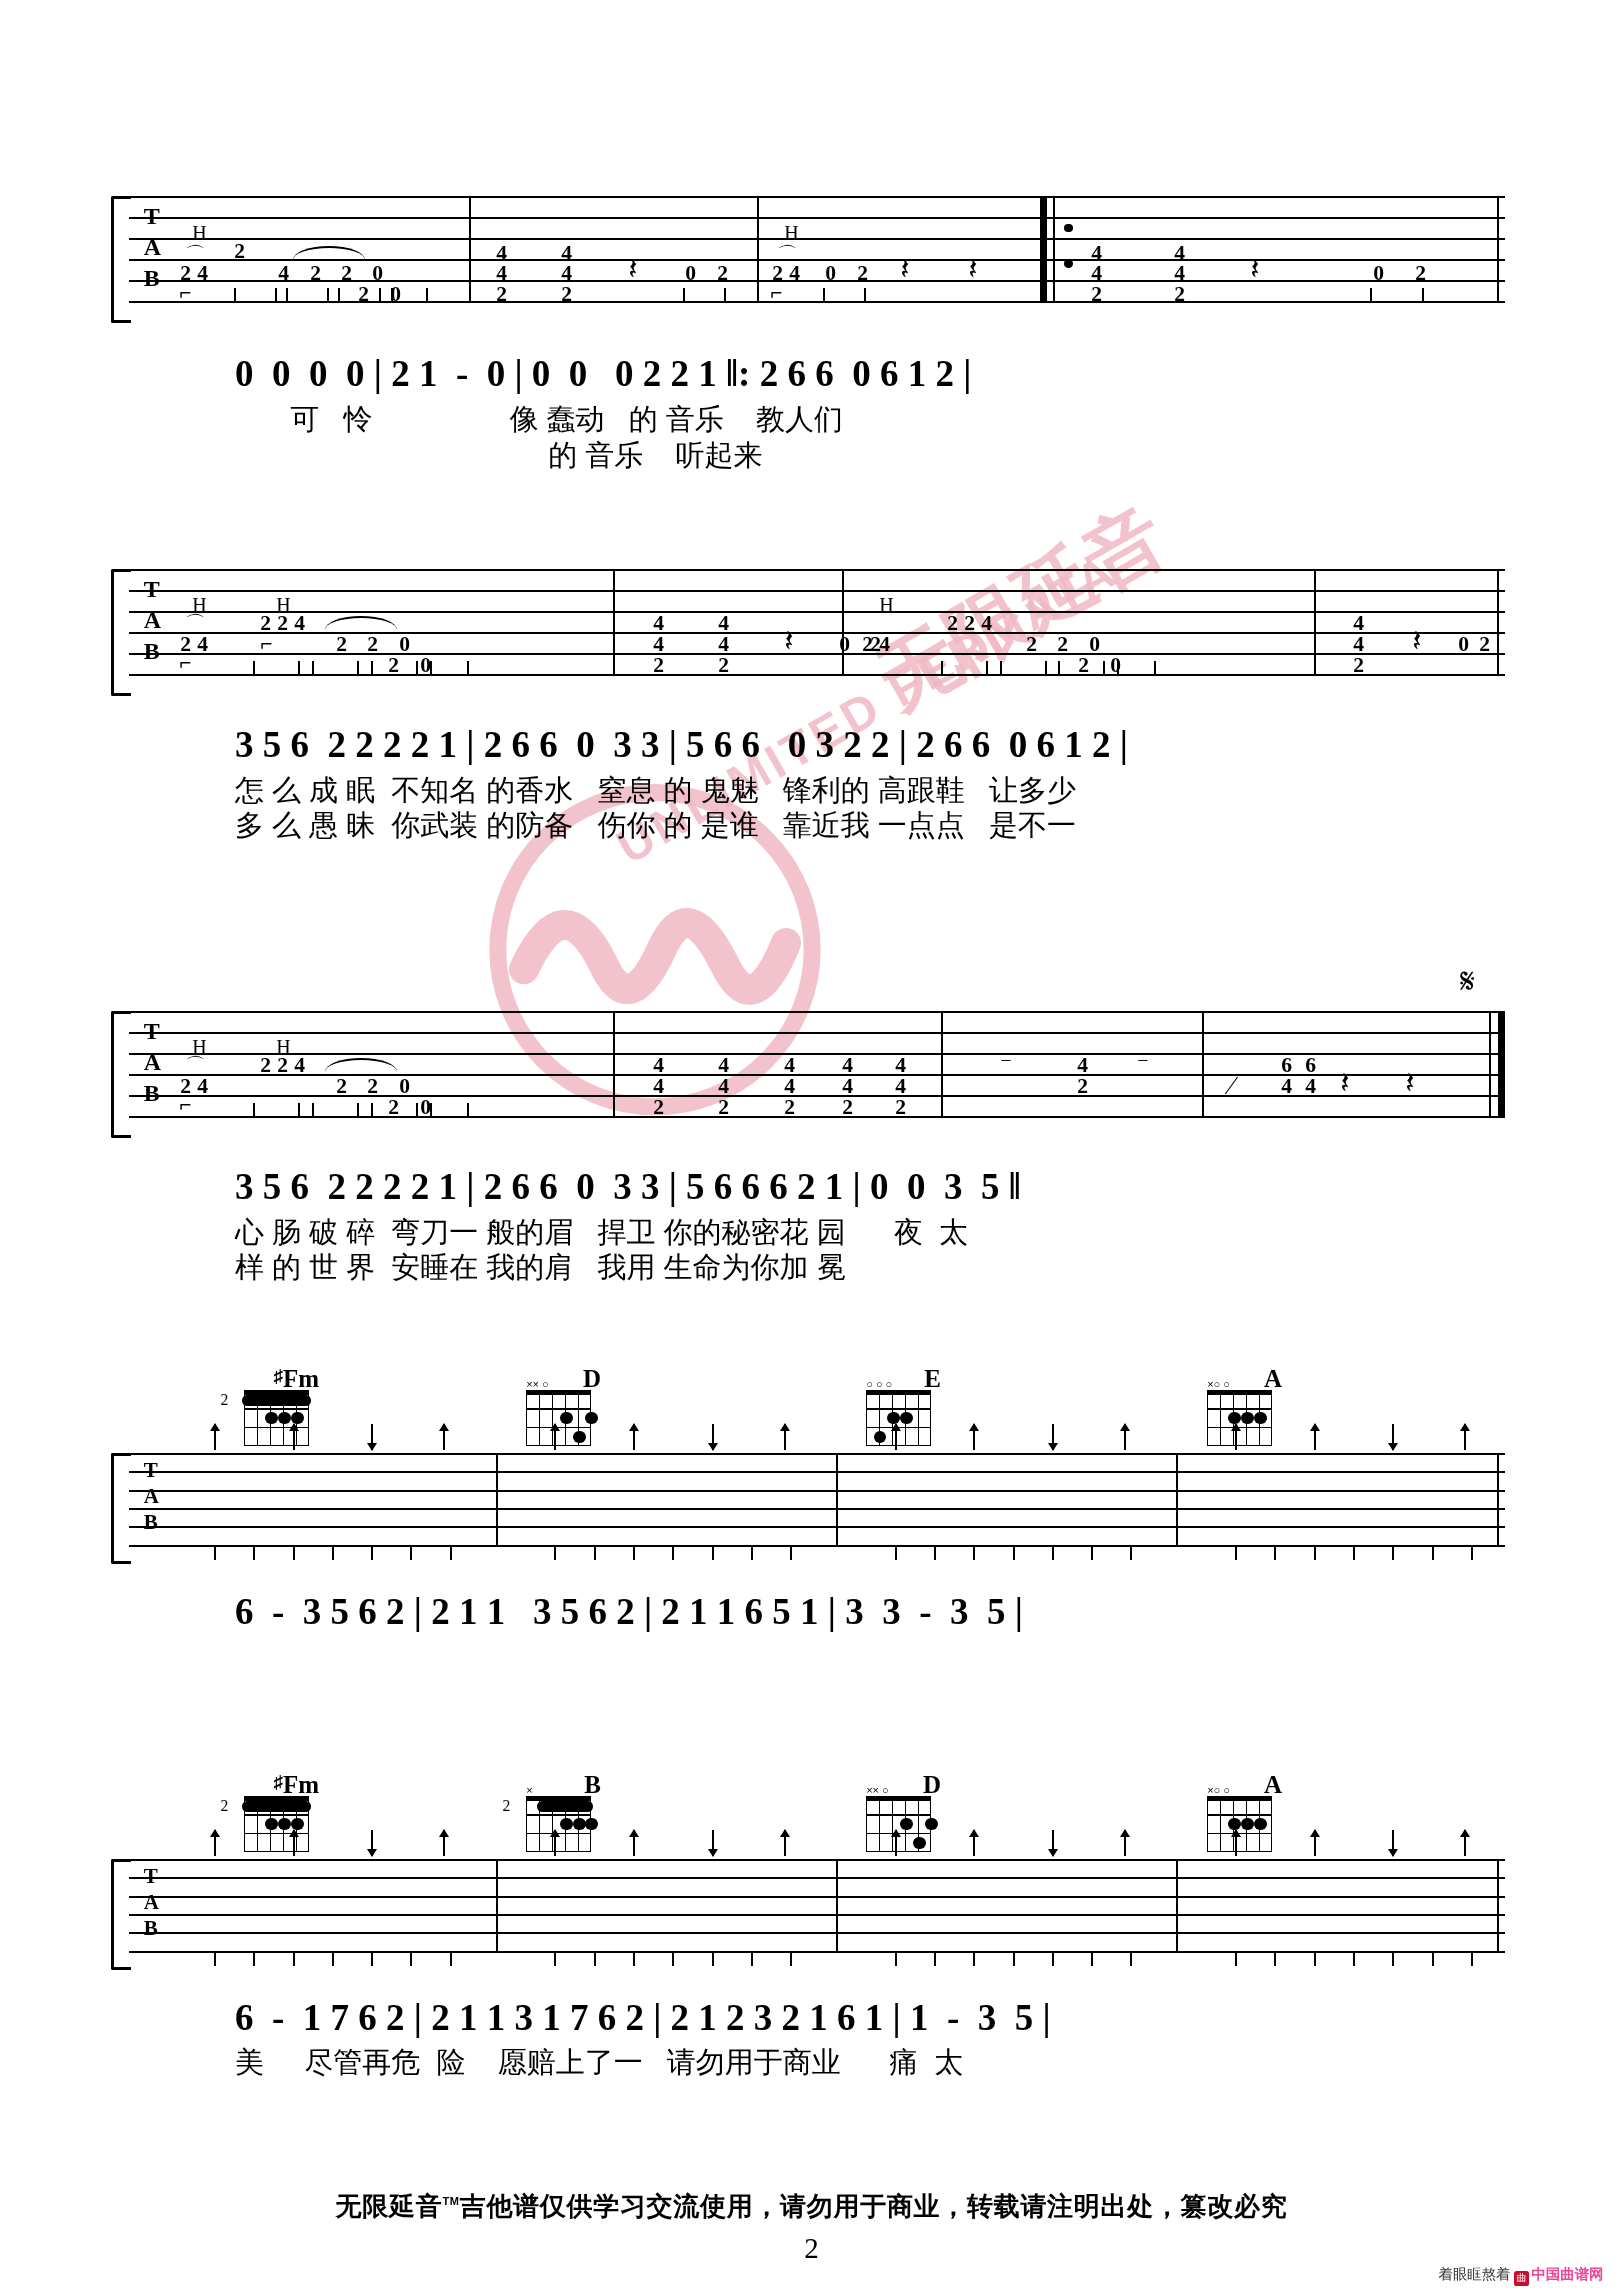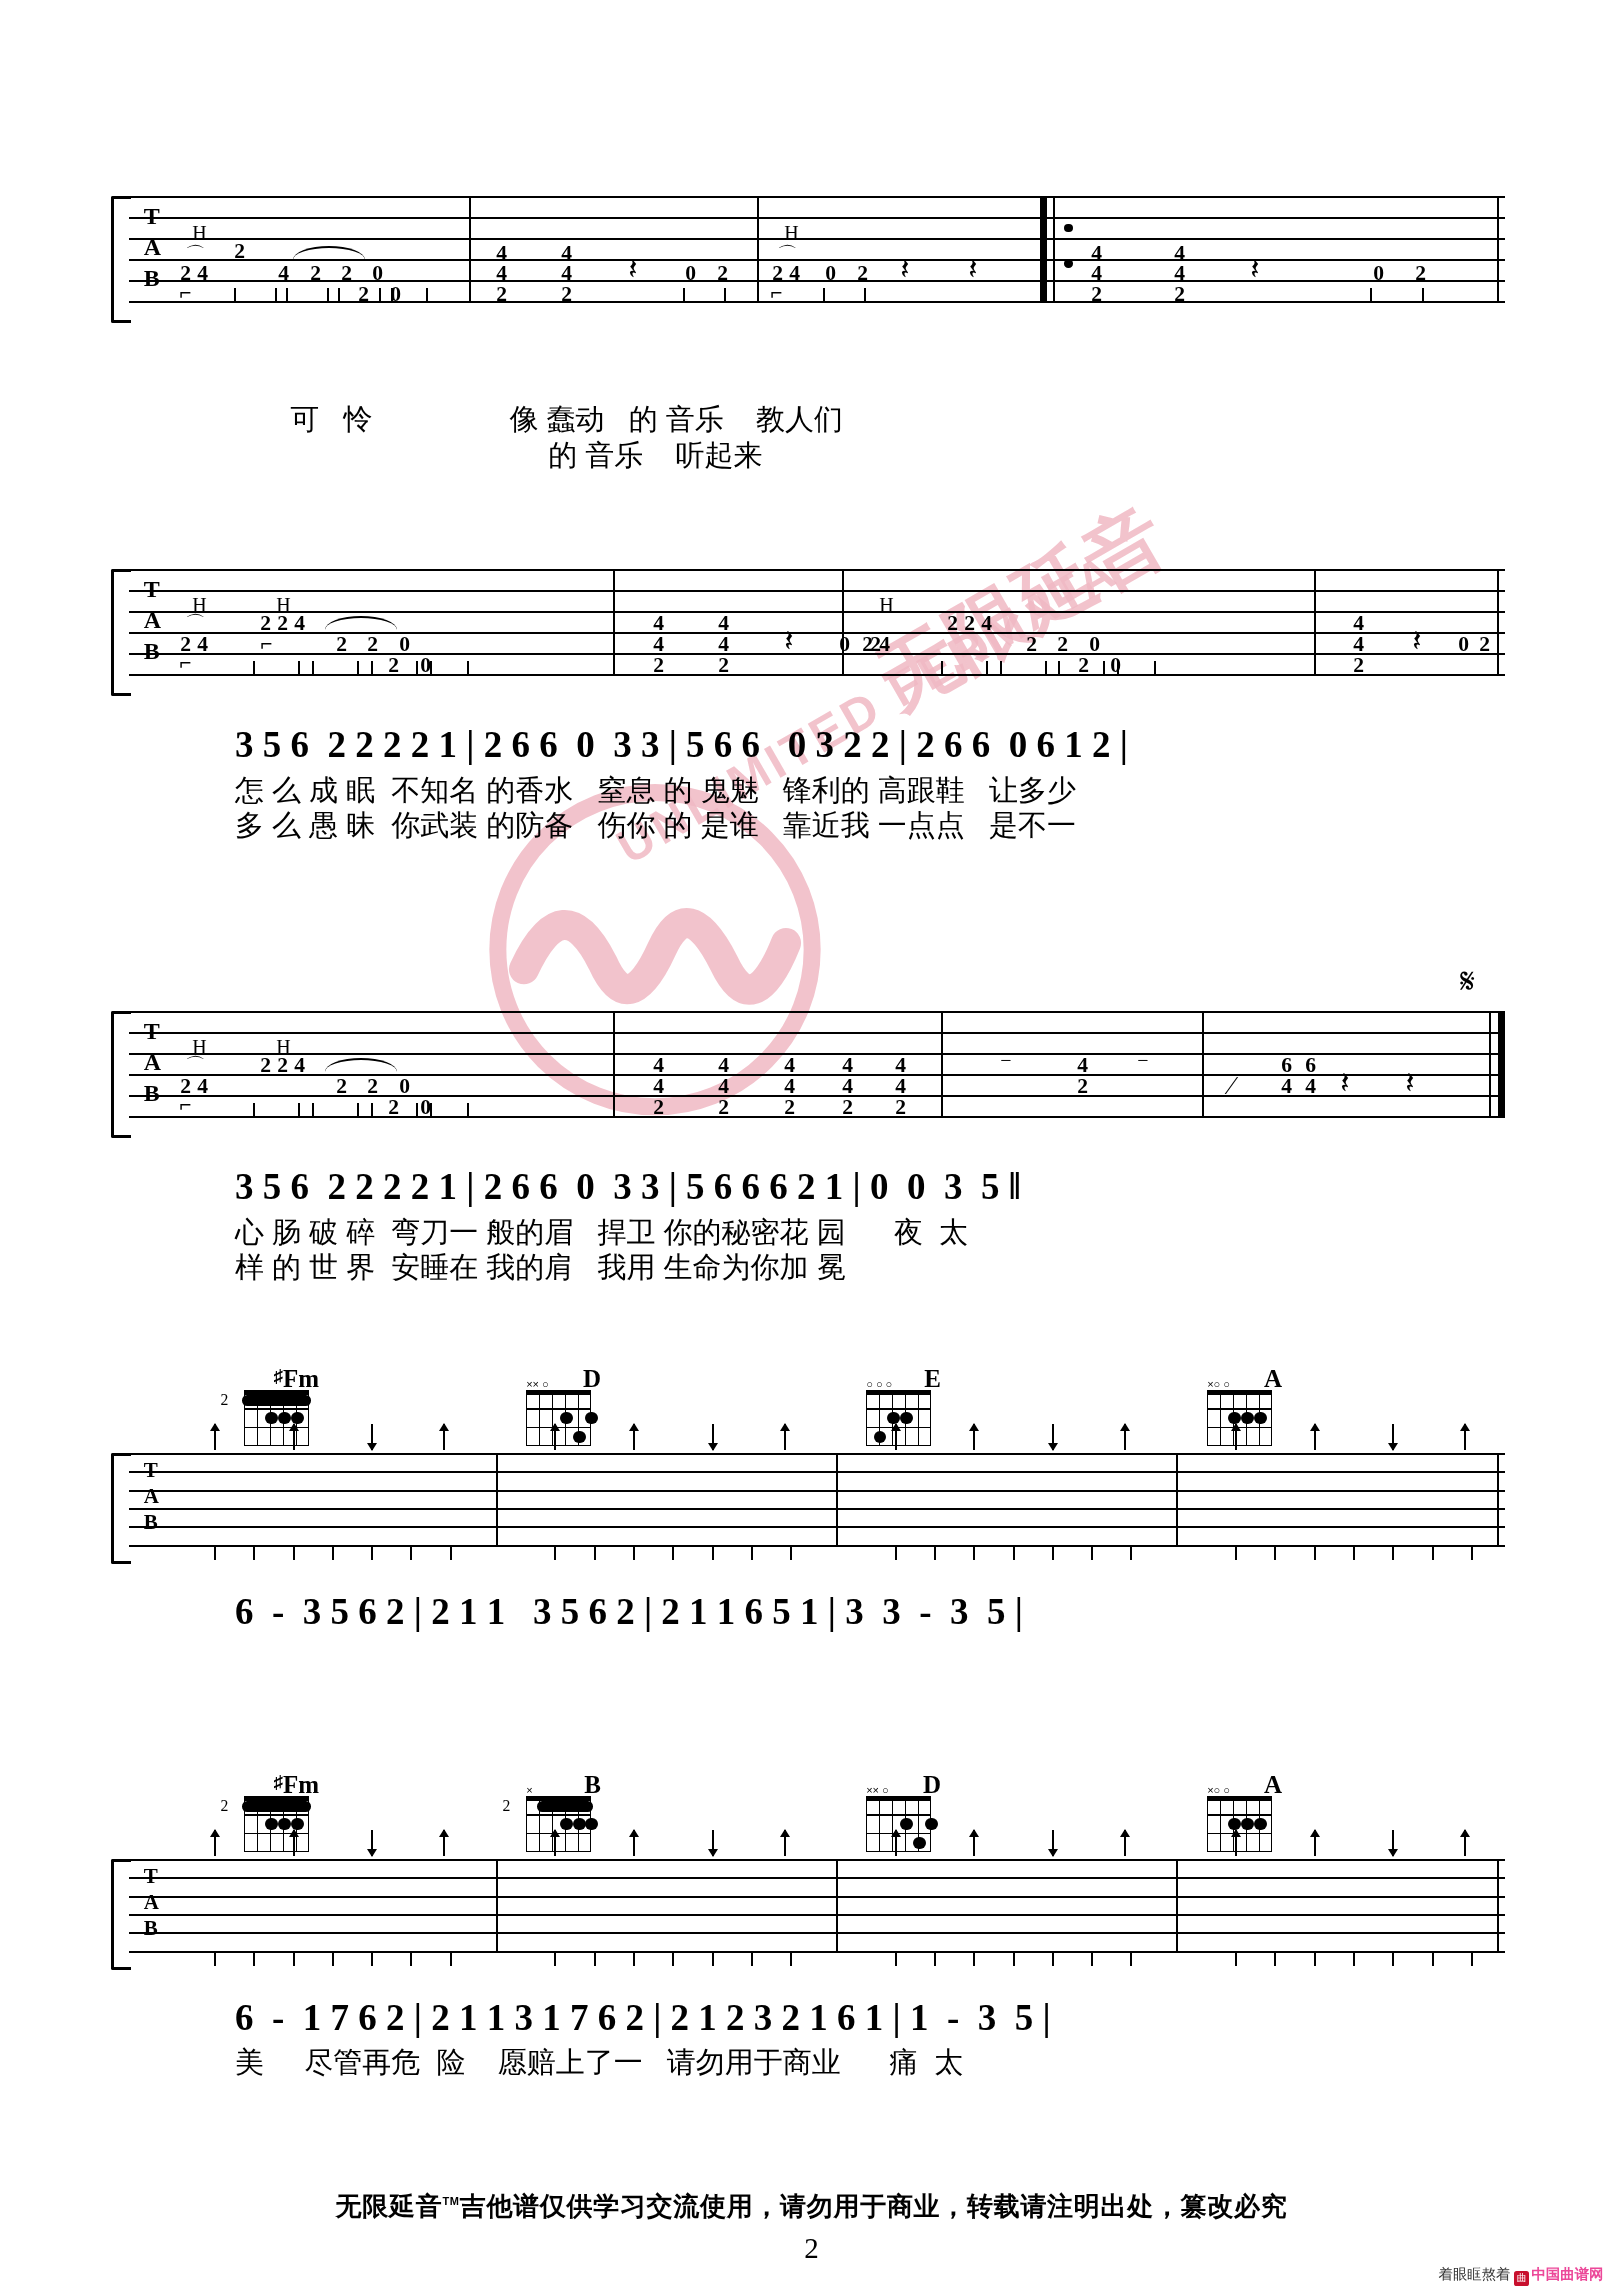--- a/index.html
+++ b/index.html
@@ -142,20 +142,21 @@
       <span class="tnum" style="left:962px;top:86px;">2</span>
       <span class="tnum" style="left:1045px;top:45px;">4</span>
       <span class="tnum" style="left:1045px;top:65px;">4</span>
       <span class="tnum" style="left:1045px;top:86px;">2</span>
       <span class="tsym" style="left:1121px;top:56px;font-size:30px;">𝄽</span>
       <span class="tnum" style="left:1244px;top:65px;">0</span>
       <span class="tnum" style="left:1286px;top:65px;">2</span>
       <div class="beam" style="left:1241px;top:92px;width:50px;"></div>
     </div>
 
+    <div class="numrow" style="top:156px;left:124px;">0  0  0  0 | 2 1  -  0 | 0  0   0 2 2 1 ‖: 2 6 6  0 6 1 2 |</div>
     <div class="lyricrow" style="top:240px;left:131px;">                                      的 音乐    听起来</div>
     <div class="lyricrow" style="top:204px;left:131px;">      可   怜                 像 蠢动   的 音乐    教人们</div>
   </div>
 
   <div class="system" style="top:569px;height:275px;">
     <div class="bracket" style="height:121px;"></div>
     <div class="tabblock">
       <div class="tabline" style="top:0px;"></div>
       <div class="tabline" style="top:21px;"></div>
       <div class="tabline" style="top:42px;"></div>

